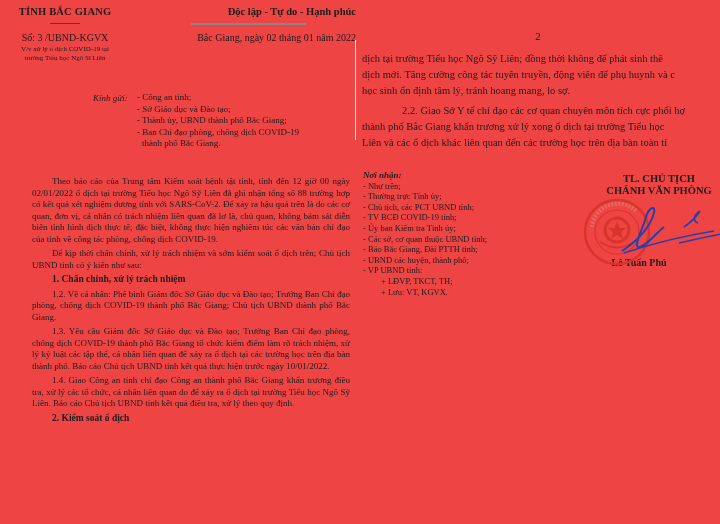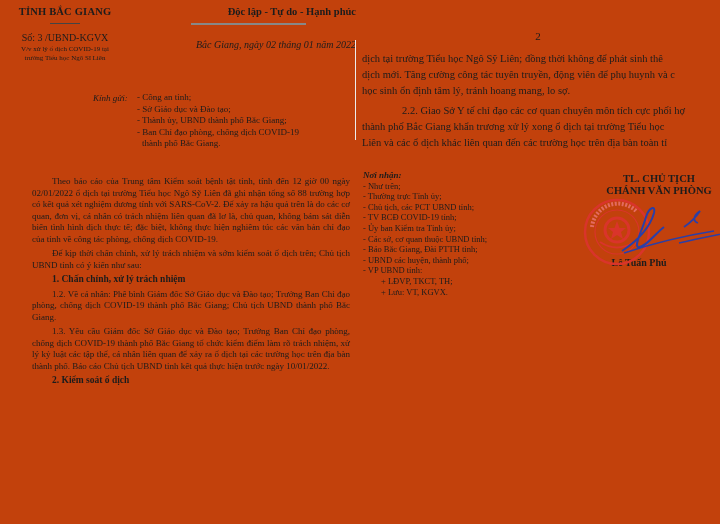--- a/index.html
+++ b/index.html
@@ -1,36 +1,36 @@
 <!DOCTYPE html>
 <html><head>
   <meta charset="utf-8">
   <style>
     * { box-sizing: border-box; margin: 0; padding: 0; }
     html, body { width: 720px; height: 524px; overflow: hidden; background: #ffffff; }
     body { font-family: "Liberation Serif", "DejaVu Serif", serif; color: #1c1c1c; position: relative; }
 
-    .page { position: absolute; top: 0; background: #c2410c; overflow: hidden; }
+    .page { position: absolute; top: 0; background: #ef4444; overflow: hidden; }
     #page-left { left: 0; width: 356px; height: 524px; }
     #page-right { left: 356px; width: 364px; height: 524px; }
     .divider { position: absolute; left: 355px; top: 40px; width: 1px; height: 100px; background: #ececec; }
 
     
     .hdr-left { position: absolute; left: 0; top: 0; width: 130px; text-align: center; }
     .hdr-left .org-top { height: 6px; }
     .hdr-left .org { font-weight: bold; font-size: 10.5px; letter-spacing: 0.2px; }
     .hdr-left .rule { width: 30px; height: 1px; background: #444; margin: 6px auto 0; }
     .hdr-left .docno { font-size: 10px; margin-top: 8px; white-space: nowrap; }
     .hdr-left .subject { font-size: 7px; line-height: 9px; margin-top: 2px; }
 
     .hdr-right { position: absolute; left: 140px; top: 0; width: 216px; text-align: right; }
     .hdr-right .motto-top { height: 6px; }
     .hdr-right .motto { font-weight: bold; font-size: 10.5px; }
     .hdr-right .rule { width: 115px; height: 1.5px; background: #888; margin: 6px auto 0; }
-    .hdr-right .date { font-style: italic; font-size: 10px; margin-top: 14px; }
+    .hdr-right .date { font-size: 10px; margin-top: 7px; }
 
     .kinh-gui { position: absolute; left: 93px; top: 93px; font-size: 9px; font-style: italic; }
     .recipients { position: absolute; left: 137px; top: 92px; font-size: 9px; line-height: 11.6px; }
 
     .body-text { position: absolute; left: 32px; top: 176px; width: 318px; font-size: 9px; line-height: 11.5px; text-align: justify; }
     .body-text p { text-indent: 20px; margin-bottom: 3px; }
     .body-text h3 { font-size: 9.5px; font-weight: bold; margin: 3px 0 3px 20px; }
 
     
     .page-num { position: absolute; left: 0; width: 364px; top: 30px; text-align: center; font-size: 11px; }
@@ -78,20 +78,21 @@
     <div>- Ban Chỉ đạo phòng, chống dịch COVID-19</div>
     <div style="padding-left:5px">  thành phố Bắc Giang.</div>
   </div>
 
   <div class="body-text">
     <p>Theo báo cáo của Trung tâm Kiểm soát bệnh tật tỉnh, tính đến 12 giờ 00 ngày 02/01/2022 ổ dịch tại trường Tiểu học Ngô Sỹ Liên đã ghi nhận tổng số 88 trường hợp có kết quả xét nghiệm dương tính với SARS-CoV-2. Để xảy ra hậu quả trên là do các cơ quan, đơn vị, cá nhân có trách nhiệm liên quan đã lơ là, chủ quan, không bám sát diễn biến tình hình dịch thực tế; đặc biệt, không thực hiện nghiêm túc các văn bản chỉ đạo của tỉnh về công tác phòng, chống dịch COVID-19.</p>
     <p>Để kịp thời chấn chỉnh, xử lý trách nhiệm và sớm kiểm soát ổ dịch trên; Chủ tịch UBND tỉnh có ý kiến như sau:</p>
     <h3>1. Chấn chỉnh, xử lý trách nhiệm</h3>
     <p>1.2. Về cá nhân: Phê bình Giám đốc Sở Giáo dục và Đào tạo; Trưởng Ban Chỉ đạo phòng, chống dịch COVID-19 thành phố Bắc Giang; Chủ tịch UBND thành phố Bắc Giang.</p>
     <p>1.3. Yêu cầu Giám đốc Sở Giáo dục và Đào tạo; Trưởng Ban Chỉ đạo phòng, chống dịch COVID-19 thành phố Bắc Giang tổ chức kiểm điểm làm rõ trách nhiệm, xử lý kỷ luật các tập thể, cá nhân liên quan để xảy ra ổ dịch tại các trường học trên địa bàn thành phố. Báo cáo Chủ tịch UBND tỉnh kết quả thực hiện trước ngày 10/01/2022.</p>
+    <p>1.4. Giao Công an tỉnh chỉ đạo Công an thành phố Bắc Giang khẩn trương điều tra, xử lý các tổ chức, cá nhân liên quan do để xảy ra ổ dịch tại trường Tiểu học Ngô Sỹ Liên. Báo cáo Chủ tịch UBND tỉnh kết quả điều tra, xử lý theo quy định.</p>
     <h3>2. Kiểm soát ổ dịch</h3>
   </div>
 </div>
 
 <div class="divider"></div>
 
 <div class="page" id="page-right">
   <div class="page-num">2</div>
 
   <div class="body-right">

